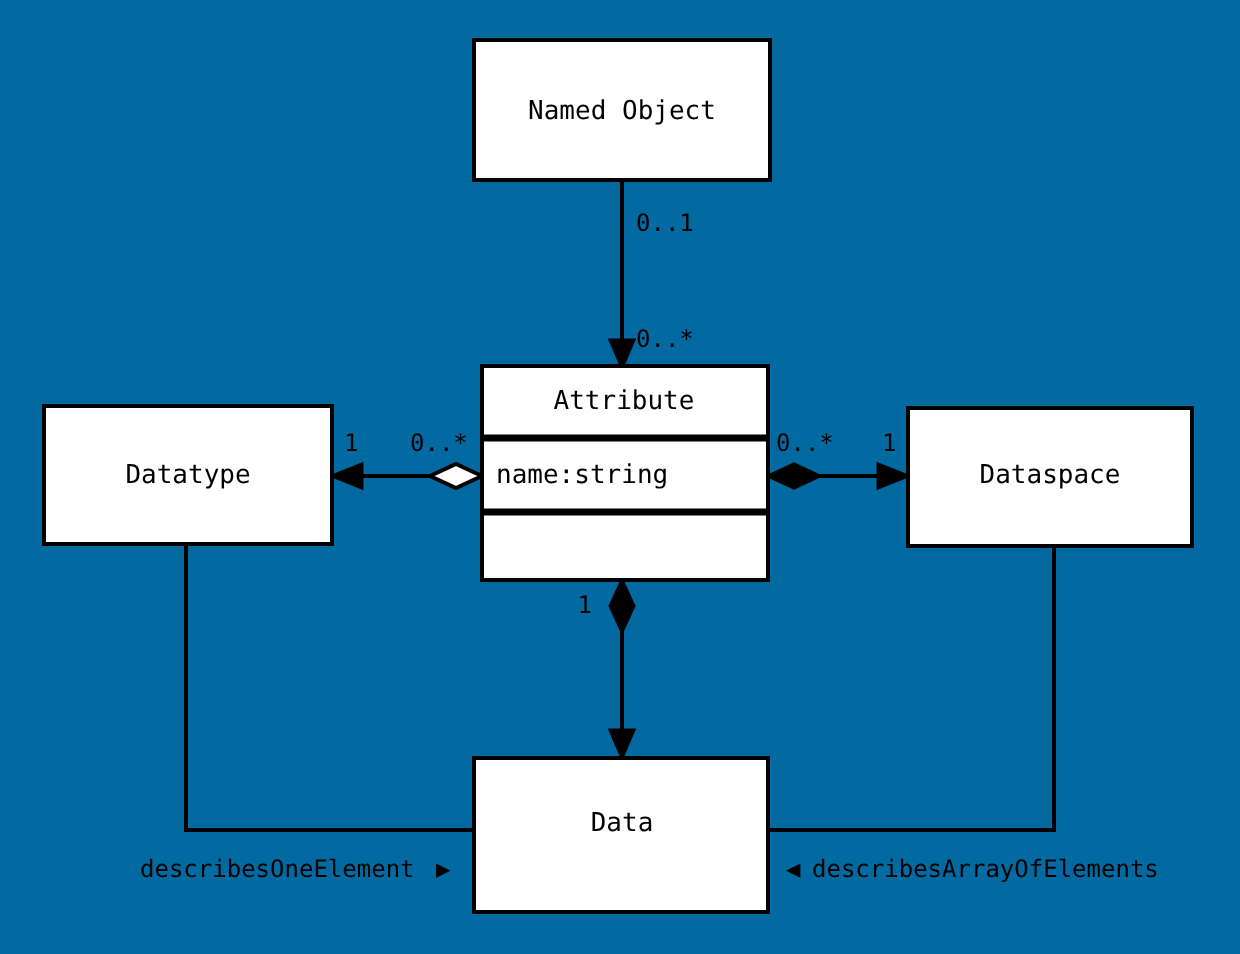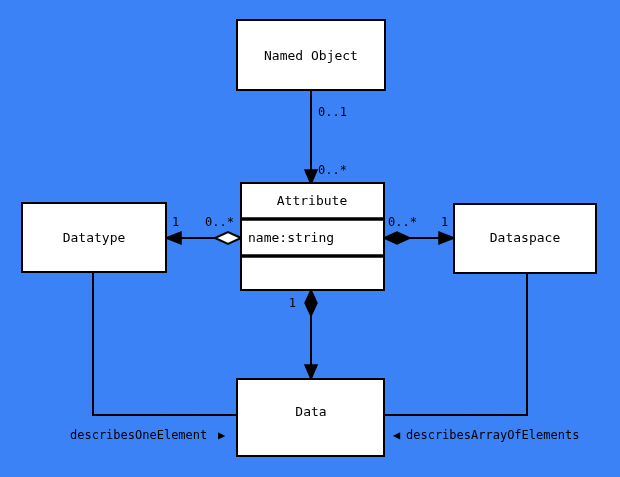--- a/index.html
+++ b/index.html
@@ -4,21 +4,21 @@
 <style>
   html, body {
     margin: 0;
     padding: 0;
     background: #ffffff;
   }
   #diagram-root {
     position: relative;
     width: 620px;
     height: 477px;
-    background: #3b82f6;
+    background: #0369a1;
     font-family: "DejaVu Sans Mono", "Liberation Mono", monospace;
     overflow: hidden;
   }
   #uml-svg {
     position: absolute;
     left: 0;
     top: 0;
     width: 620px;
     height: 477px;
   }

